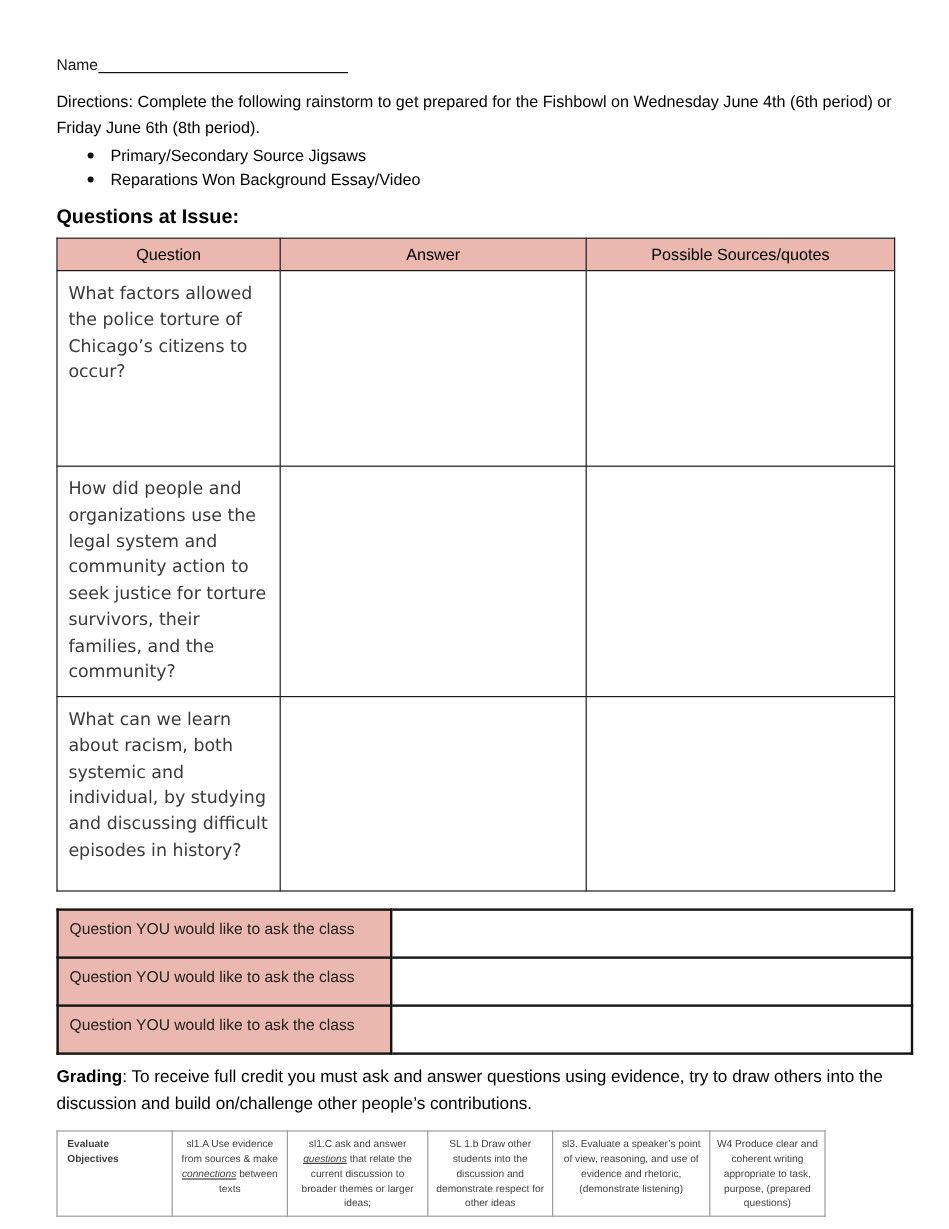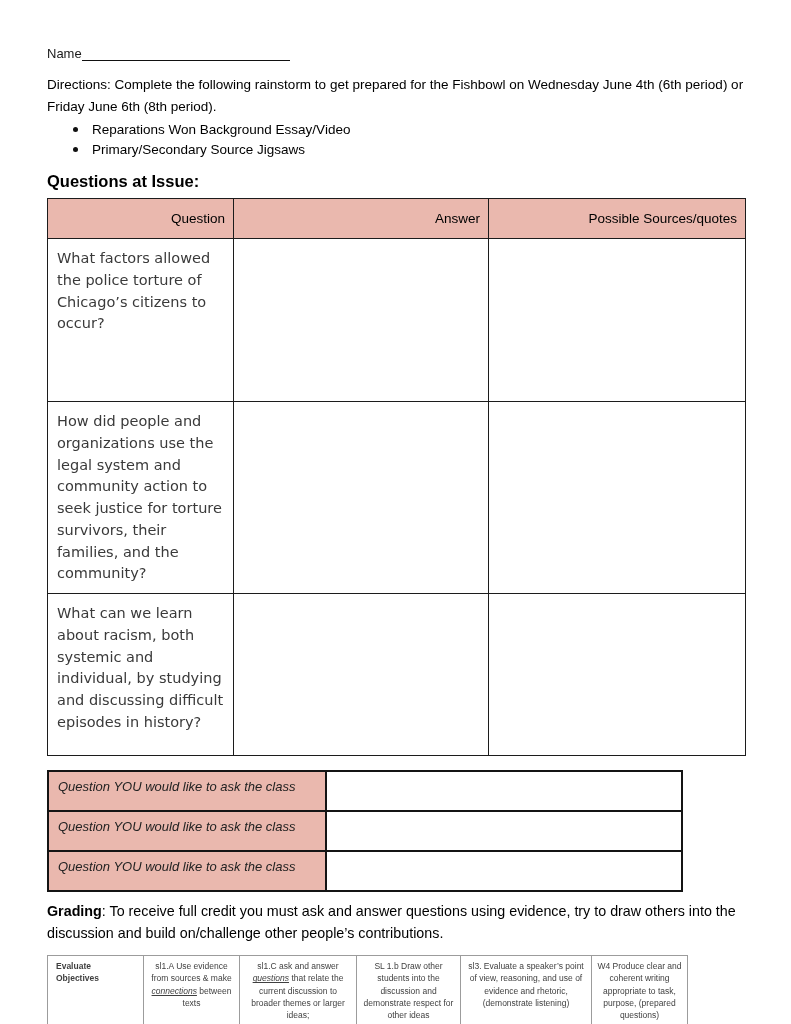--- a/index.html
+++ b/index.html
@@ -35,33 +35,33 @@
   .bullet-dot { width:5px; height:5px; border-radius:50%; background:#111; margin:7px 14px 0 0; flex:0 0 auto; }
 
   .section-heading { font-size:16.5px; font-weight:700; margin-top:12px; margin-bottom:7px; }
 
   
   table { border-collapse:collapse; }
   .main-table { width:698px; table-layout:fixed; }
   .main-table th, .main-table td { border:1.6px solid #1c1c1c; }
   .main-table th {
     background:#eab8ae;
-    font-weight:400; text-align:right;
-    font-size:13.5px; padding:5px 8px; height:40px;
+    font-weight:400; text-align:center;
+    font-size:13.5px; padding:5px 8px; height:27px;
   }
   .main-table td { vertical-align:top; }
   .q-cell {
     font-family:"DejaVu Sans", sans-serif;
     font-size:14.5px; line-height:1.5; color:#3a3a3a;
     padding:9px 8px 8px 9px;
   }
   .r1 { height:163px; } .r2 { height:170px; } .r3 { height:162px; }
 
   
-  .ask-table { width:636px; table-layout:fixed; margin-top:14px;font-style:italic; }
+  .ask-table { width:714px; table-layout:fixed; margin-top:14px; }
   .ask-table td { border:2px solid #141414; vertical-align:top; }
   .ask-label-cell {
     width:278px; background:#eab8ae;
     font-size:13px; color:#222;
     padding:7px 9px; height:40px;
   }
 
   .grading-para { font-size:14.3px; line-height:1.5; margin-top:9px; }
 
   
@@ -88,25 +88,25 @@
       </div>
     </div>
 
     <div class="para">
       <b>Directions</b><span>: Complete the following rainstorm to get prepared for the Fishbowl on Wednesday June 4th (6th period) or Friday June 6th (8th period).</span>
     </div>
 
     <div class="bullet-list">
       <div class="bullet-item">
         <span class="bullet-dot"></span>
-        <span>Reparations Won Background Essay/Video</span>
+        <span>Primary/Secondary Source Jigsaws</span>
       </div>
       <div class="bullet-item">
         <span class="bullet-dot"></span>
-        <span>Primary/Secondary Source Jigsaws</span>
+        <span>Reparations Won Background Essay/Video</span>
       </div>
     </div>
 
     <div class="section-heading">
       <span>Questions at Issue</span><span>:</span>
     </div>
 
     <table class="main-table">
       <colgroup>
           <col style="width:186px">

